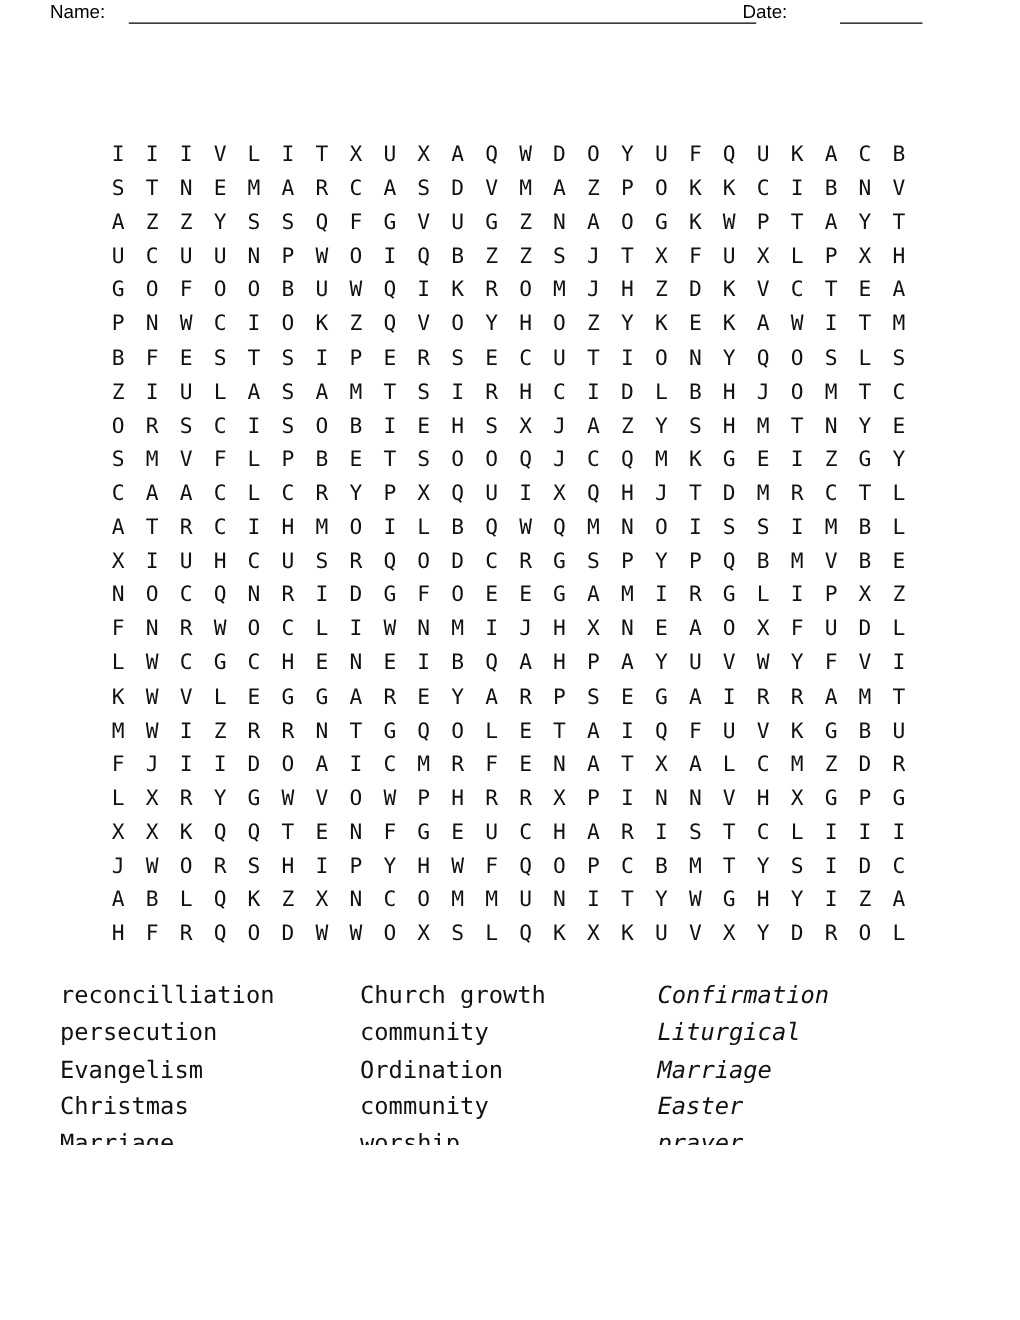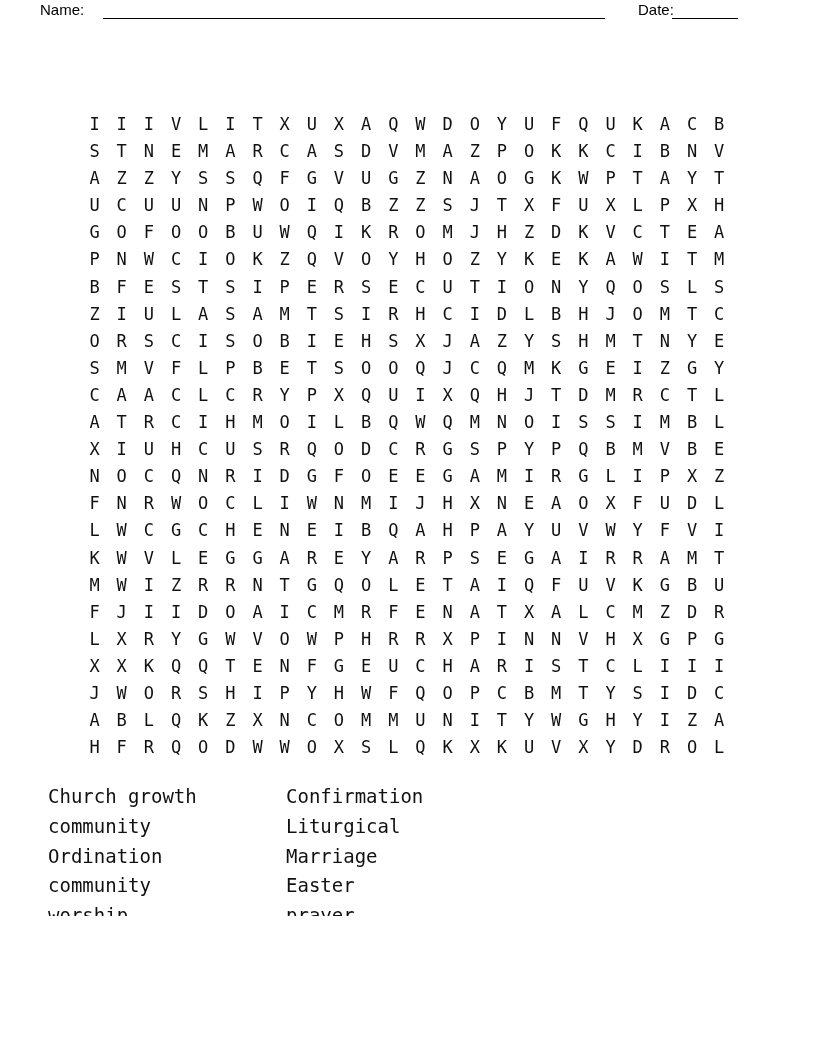--- a/index.html
+++ b/index.html
@@ -19,21 +19,21 @@
   
   .hdr-label {
     position: absolute;
     font-family: "Liberation Sans", sans-serif;
     font-size: 15px;
     color: #000;
     top: 1px;
     white-space: nowrap;
   }
   .name-label { left: 40px; }
-  .date-label { left: 638px; }
+  .date-label { left: 594px; }
   .blank-line {
     position: absolute;
     top: 0;
     height: 18px;
     border-bottom: 1.5px solid #000;
   }
   .name-line { left: 103px; width: 502px; }
   .date-line { left: 672px; width: 66px; }
   
   .title {
@@ -75,21 +75,21 @@
     left: 48px;
     top: 782px;
     display: flex;
     font-family: "DejaVu Sans Mono", monospace;
     font-size: 19px;
     color: #111;
   }
   .word-col { display: block; }
   .word-col-1 { width: 240px; }
   .word-col-2 { width: 238px; }
-  .word-col-3 { width: auto; }
+  .word-col-3 { width: auto; font-style: italic; }
   .word {
     height: 29.8px;
     line-height: 29.8px;
     white-space: nowrap;
   }
 </style>
 </head>
 <body>
 
 <div class="page">
@@ -723,20 +723,28 @@
         <span class="cell">X</span>
         <span class="cell">Y</span>
         <span class="cell">D</span>
         <span class="cell">R</span>
         <span class="cell">O</span>
         <span class="cell">L</span>
       </div>
     </div>
 
   <div class="words" id="words">
+      <div class="word-col word-col-1">
+        <div class="word">reconcilliation</div>
+        <div class="word">persecution</div>
+        <div class="word">Evangelism</div>
+        <div class="word">Christmas</div>
+        <div class="word">Marriage</div>
+        <div class="word">Baptism</div>
+      </div>
       <div class="word-col word-col-2">
         <div class="word">Church growth</div>
         <div class="word">community</div>
         <div class="word">Ordination</div>
         <div class="word">community</div>
         <div class="word">worship</div>
       </div>
       <div class="word-col word-col-3">
         <div class="word">Confirmation</div>
         <div class="word">Liturgical</div>

